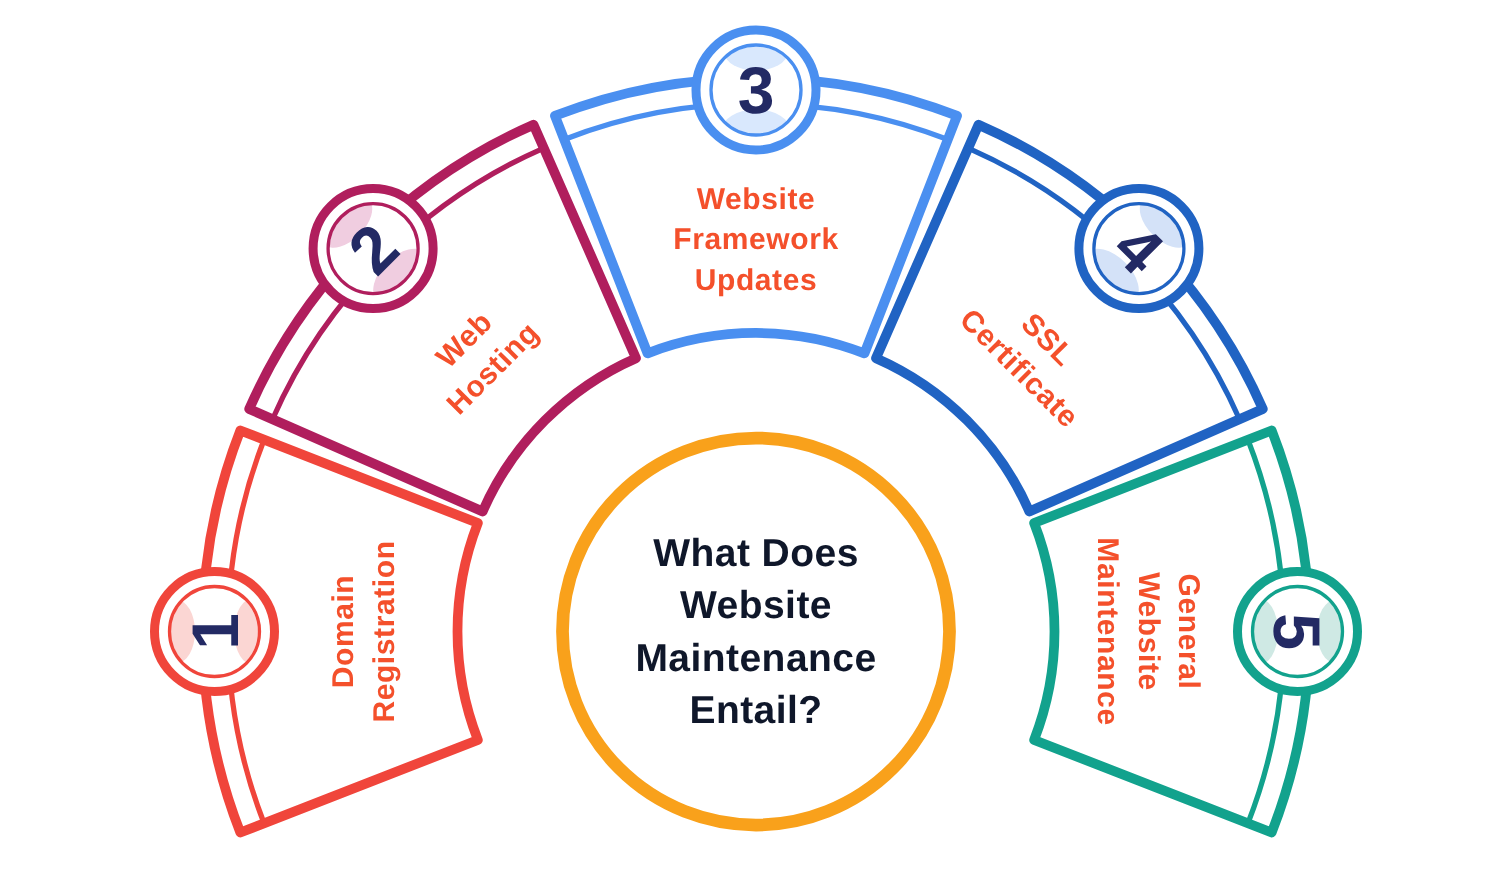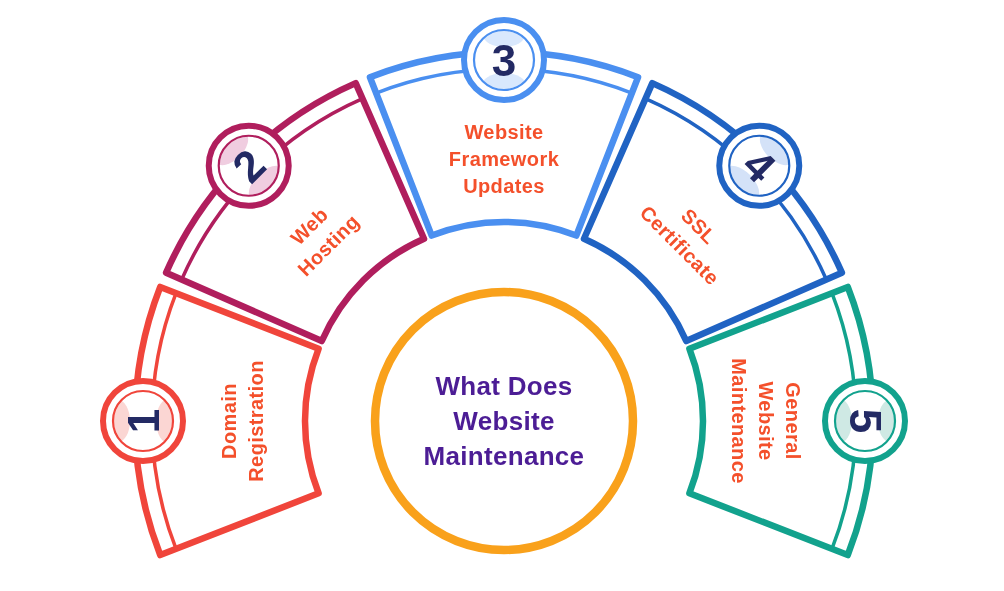--- a/index.html
+++ b/index.html
@@ -128,18 +128,19 @@
             <circle cx="0" cy="0" r="30" fill="none" stroke="#12A28D" stroke-width="2.2"></circle>
             <text x="0" y="15.5" text-anchor="middle" font-size="44" font-weight="bold" fill="#232A64">5</text>
           </g>
         </g>
       </g>
     <g id="center-layer">
         <circle cx="504" cy="421" r="129" fill="#ffffff" stroke="#F9A11B" stroke-width="8.5"></circle>
       </g>
   </svg>
 
-  <div class="title-overlay" style="color: #4c1d95;">
+  <div class="title-overlay" style="color: #0f172a;">
     <div>What Does</div>
     <div>Website</div>
     <div>Maintenance</div>
+    <div>Entail?</div>
   </div>
 </div>
 
 </body></html>

